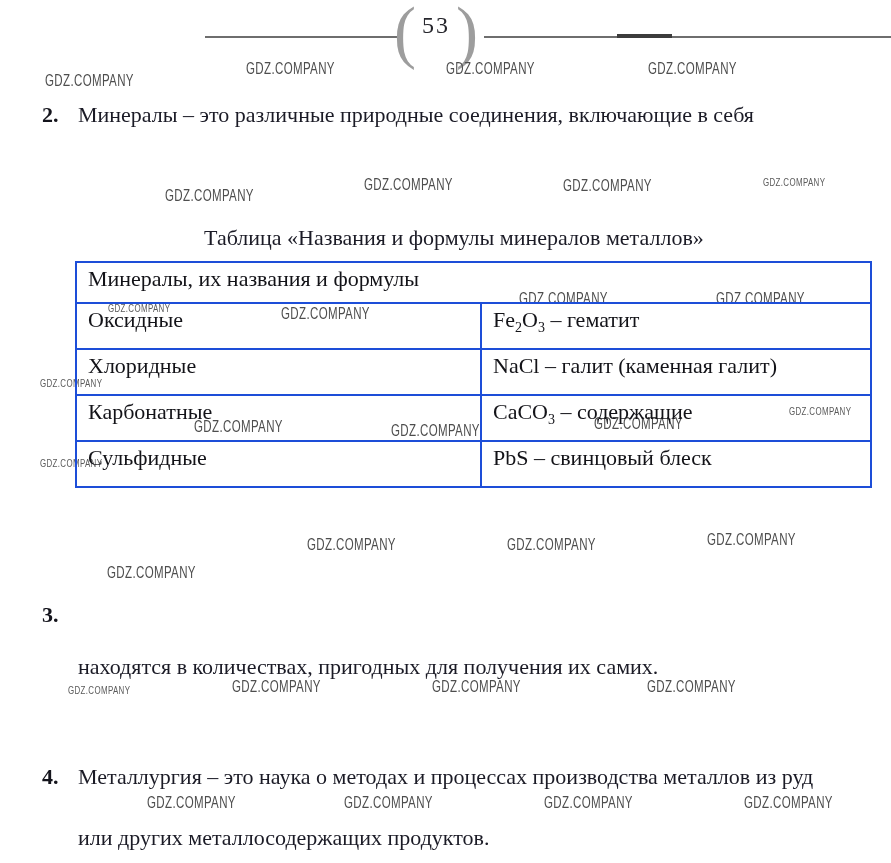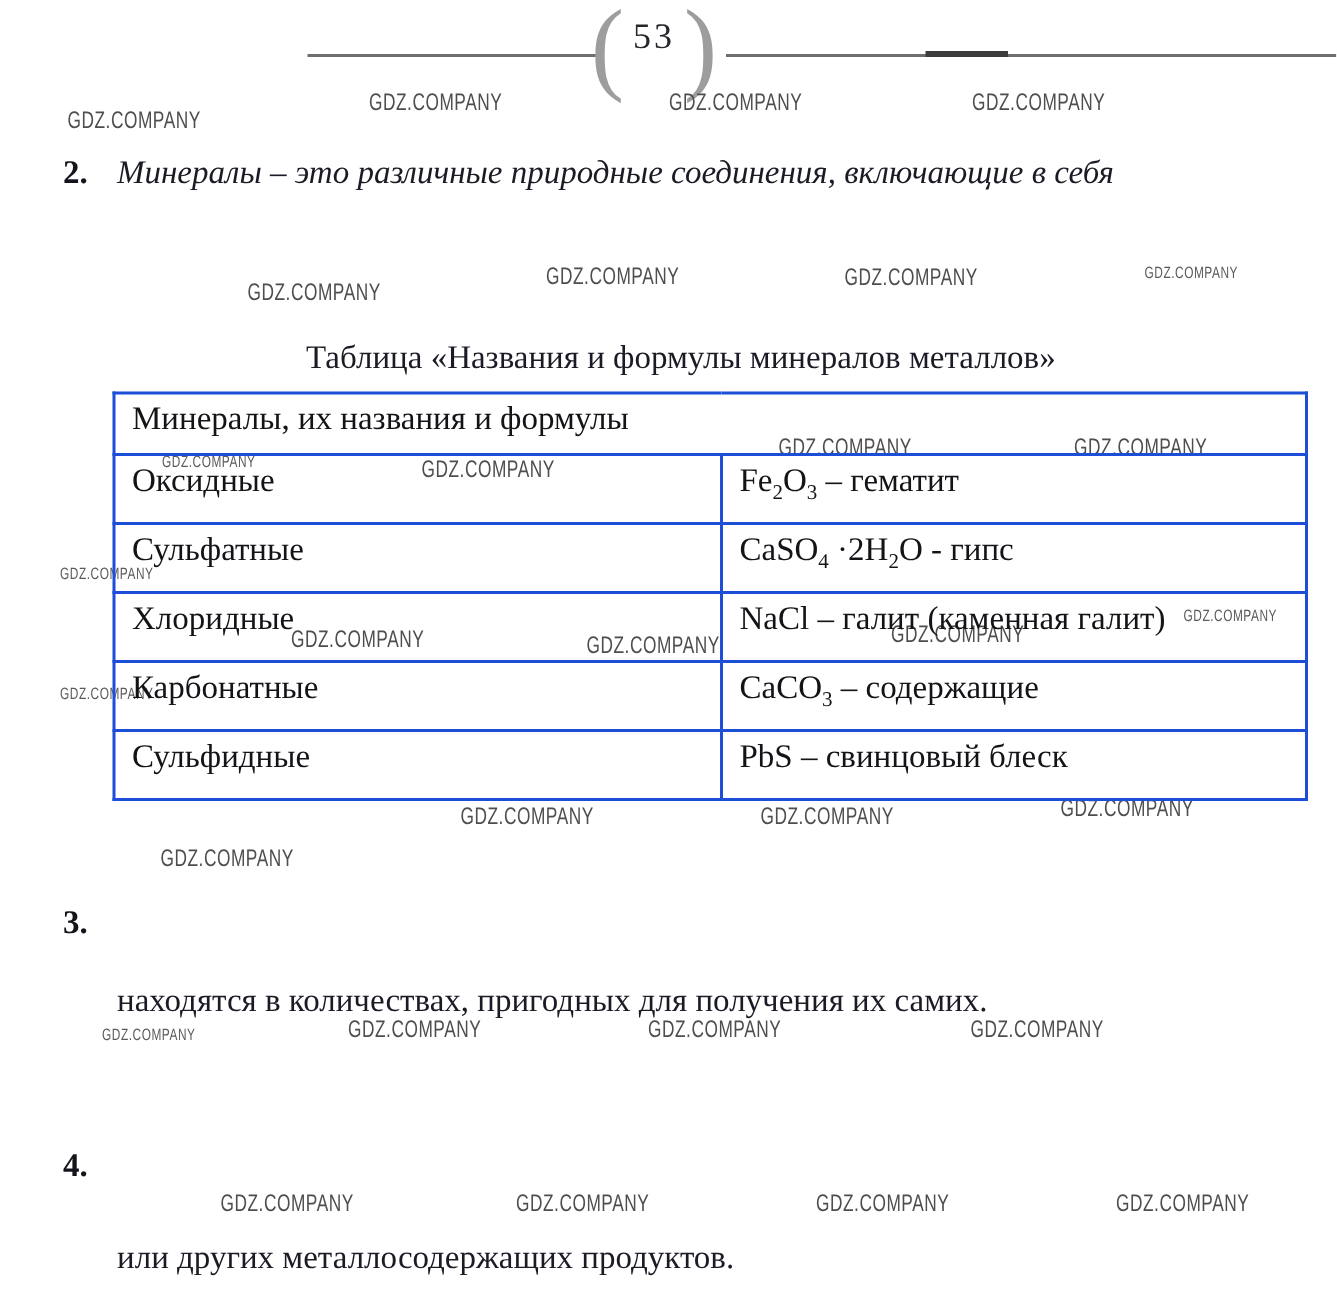--- a/index.html
+++ b/index.html
@@ -110,54 +110,51 @@
   <span class="wm" style="left:232px;top:678px;">GDZ.COMPANY</span>
   <span class="wm" style="left:432px;top:678px;">GDZ.COMPANY</span>
   <span class="wm" style="left:647px;top:678px;">GDZ.COMPANY</span>
 
   <span class="wm" style="left:147px;top:794px;">GDZ.COMPANY</span>
   <span class="wm" style="left:344px;top:794px;">GDZ.COMPANY</span>
   <span class="wm" style="left:544px;top:794px;">GDZ.COMPANY</span>
   <span class="wm" style="left:744px;top:794px;">GDZ.COMPANY</span>
 
   <span class="item-num" style="left:42px;top:102px;">2.</span>
-  <span class="item-line" style="left:78px;top:102px;font-style:italic;">Минералы – это различные природные соединения, включающие в себя</span>
+  <span class="item-line" style="left:78px;top:102px;">Минералы – это различные природные соединения, включающие в себя</span>
 
   <div class="table-title">Таблица «Названия и формулы минералов металлов»</div>
   <table class="minerals">
     <colgroup>
         <col class="c1">
         <col class="c2">
       </colgroup>
     <tbody>
       <tr>
         <td class="hdr" colspan="2">Минералы, их названия и формулы</td>
       </tr>
     <tr>
           <td>Оксидные</td>
           <td><span>Fe</span><sub>2</sub><span>O</span><sub>3</sub><span> – гематит</span></td>
-        </tr>
-        <tr>
-          <td>Сульфатные</td>
-          <td><span>CaSO</span><sub>4</sub><span> ·2H</span><sub>2</sub><span>O - гипс</span></td>
         </tr>
         <tr>
           <td>Хлоридные</td>
           <td><span>NaCl – галит (каменная галит)</span></td>
         </tr>
         <tr>
           <td>Карбонатные</td>
           <td><span>CaCO</span><sub>3</sub><span> – содержащие</span></td>
         </tr>
         <tr>
           <td>Сульфидные</td>
           <td><span>PbS – свинцовый блеск</span></td>
         </tr>
       </tbody>
   </table>
 
   <span class="item-num" style="left:42px;top:602px;">3.</span>
   <span class="item-line" style="left:78px;top:654px;">находятся в количествах, пригодных для получения их самих.</span>
 
   <span class="item-num" style="left:42px;top:764px;">4.</span>
+  <span class="item-line" style="left:78px;top:764px;">Металлургия – это наука о методах и процессах производства металлов из руд</span>
   <span class="item-line" style="left:78px;top:825px;">или других металлосодержащих продуктов.</span>
 
 </div>
 
 </body></html>

